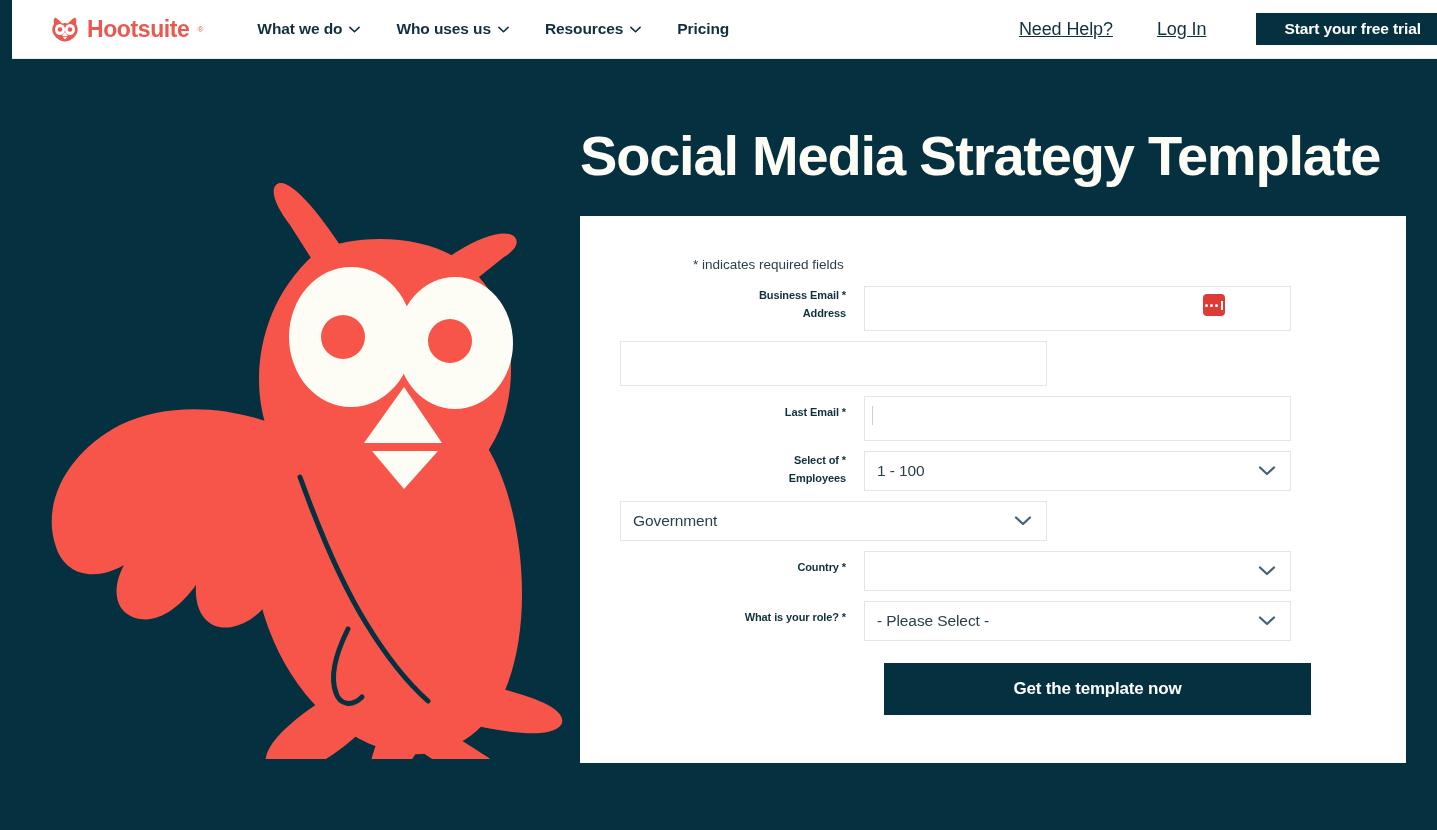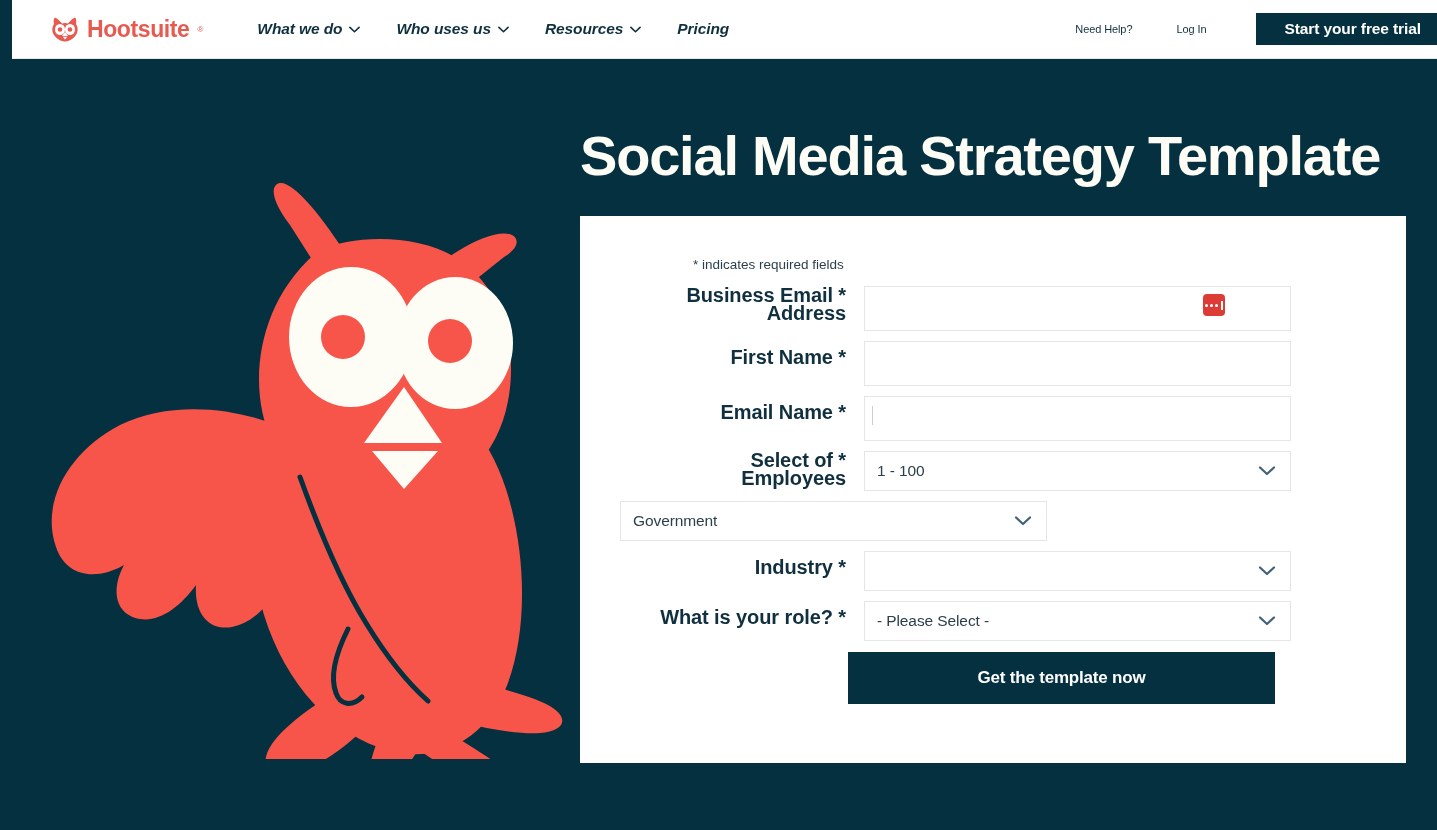--- a/index.html
+++ b/index.html
@@ -65,41 +65,41 @@
     display: flex;
     align-items: center;
     gap: 7px;
     padding: 0 18px;
     font-size: 15.5px;
     font-weight: bold;
     color: #10303f;
     cursor: pointer;
     white-space: nowrap;
     letter-spacing: -0.1px;
-    font-style: italic;
   }
   .chev {
     width: 11px; height: 7px;
     display: inline-block;
   }
   .chev svg { display: block; }
 
   .nav-right {
     margin-left: auto;
     display: flex;
     align-items: center;
     height: 100%;
   }
   .nav-secondary {
-    font-size: 11px;
+    font-size: 18px;
     color: #10303f;
     cursor: pointer;
     padding: 0 22px;
     white-space: nowrap;
     letter-spacing: -0.1px;
+    text-decoration: underline;
   }
   .trial-btn {
     background: #04303f;
     color: #ffffff;
     font-size: 15.5px;
     font-weight: bold;
     height: 30px;
     display: flex;
     align-items: center;
     padding: 16px 28px;
@@ -171,21 +171,21 @@
     display: flex;
     align-items: flex-start;
     margin-bottom: 10px;
     padding-left: 40px;
   }
 
   .f-label {
     width: 244px;
     text-align: right;
     padding-right: 18px;
-    font-size: 20px;
+    font-size: 11px;
     font-weight: bold;
     color: #10303f;
     line-height: 18px;
     padding-top: 7px;
     letter-spacing: -0.1px;
   }
   .f-label.two-line { padding-top: 0px; }
 
   .f-control {
     position: relative;
@@ -261,23 +261,23 @@
   .caret {
     position: absolute;
     left: 8px;
     top: 10px;
     width: 1px;
     height: 19px;
     background: #c9d0d4;
   }
 
   .submit-row {
-    padding-left: 24px;
-    display: flex;
-    margin-top: 11px;
+    padding-left: 60px;
+    display: flex;
+    margin-top: 22px;
   }
   .submit-spacer { width: 244px; padding-right: 18px; }
   .submit-btn {
     width: 427px;
     height: 52px;
     background: #04303f;
     color: #ffffff;
     font-size: 17px;
     font-weight: bold;
     border: none;
@@ -413,28 +413,27 @@
             <div class="pw-icon">
               <i></i>
                 <i></i>
                 <i></i>
                 <span class="bar"></span>
             </div>
           </div>
         </div>
 
         <div class="form-row">
-          <div class="f-label">First Name *</div>
           <div class="f-control">
             <input class="f-input tall" type="text" value="" style="">
           </div>
         </div>
 
         <div class="form-row">
-          <div class="f-label">Email Name *</div>
+          <div class="f-label">Last Email *</div>
           <div class="f-control">
             <input class="f-input tall" type="text" value="" style="">
             <span class="caret"></span>
           </div>
         </div>
 
         <div class="form-row">
           <div class="f-label two-line">
             <div>Select of *</div>
             <div>Employees</div>
@@ -458,21 +457,21 @@
               <span class="sel-chev">
                 <svg viewBox="0 0 18 12" xmlns="http://www.w3.org/2000/svg">
                   <path d="M2 2.5 L9 9 L16 2.5" stroke="#40617a" stroke-width="2.2" fill="none" stroke-linecap="round" stroke-linejoin="round"></path>
                 </svg>
               </span>
             </div>
           </div>
         </div>
 
         <div class="form-row">
-          <div class="f-label">Industry *</div>
+          <div class="f-label">Country *</div>
           <div class="f-control">
             <div class="f-select">
               <span></span>
               <span class="sel-chev">
                 <svg viewBox="0 0 18 12" xmlns="http://www.w3.org/2000/svg">
                   <path d="M2 2.5 L9 9 L16 2.5" stroke="#40617a" stroke-width="2.2" fill="none" stroke-linecap="round" stroke-linejoin="round"></path>
                 </svg>
               </span>
             </div>
           </div>

